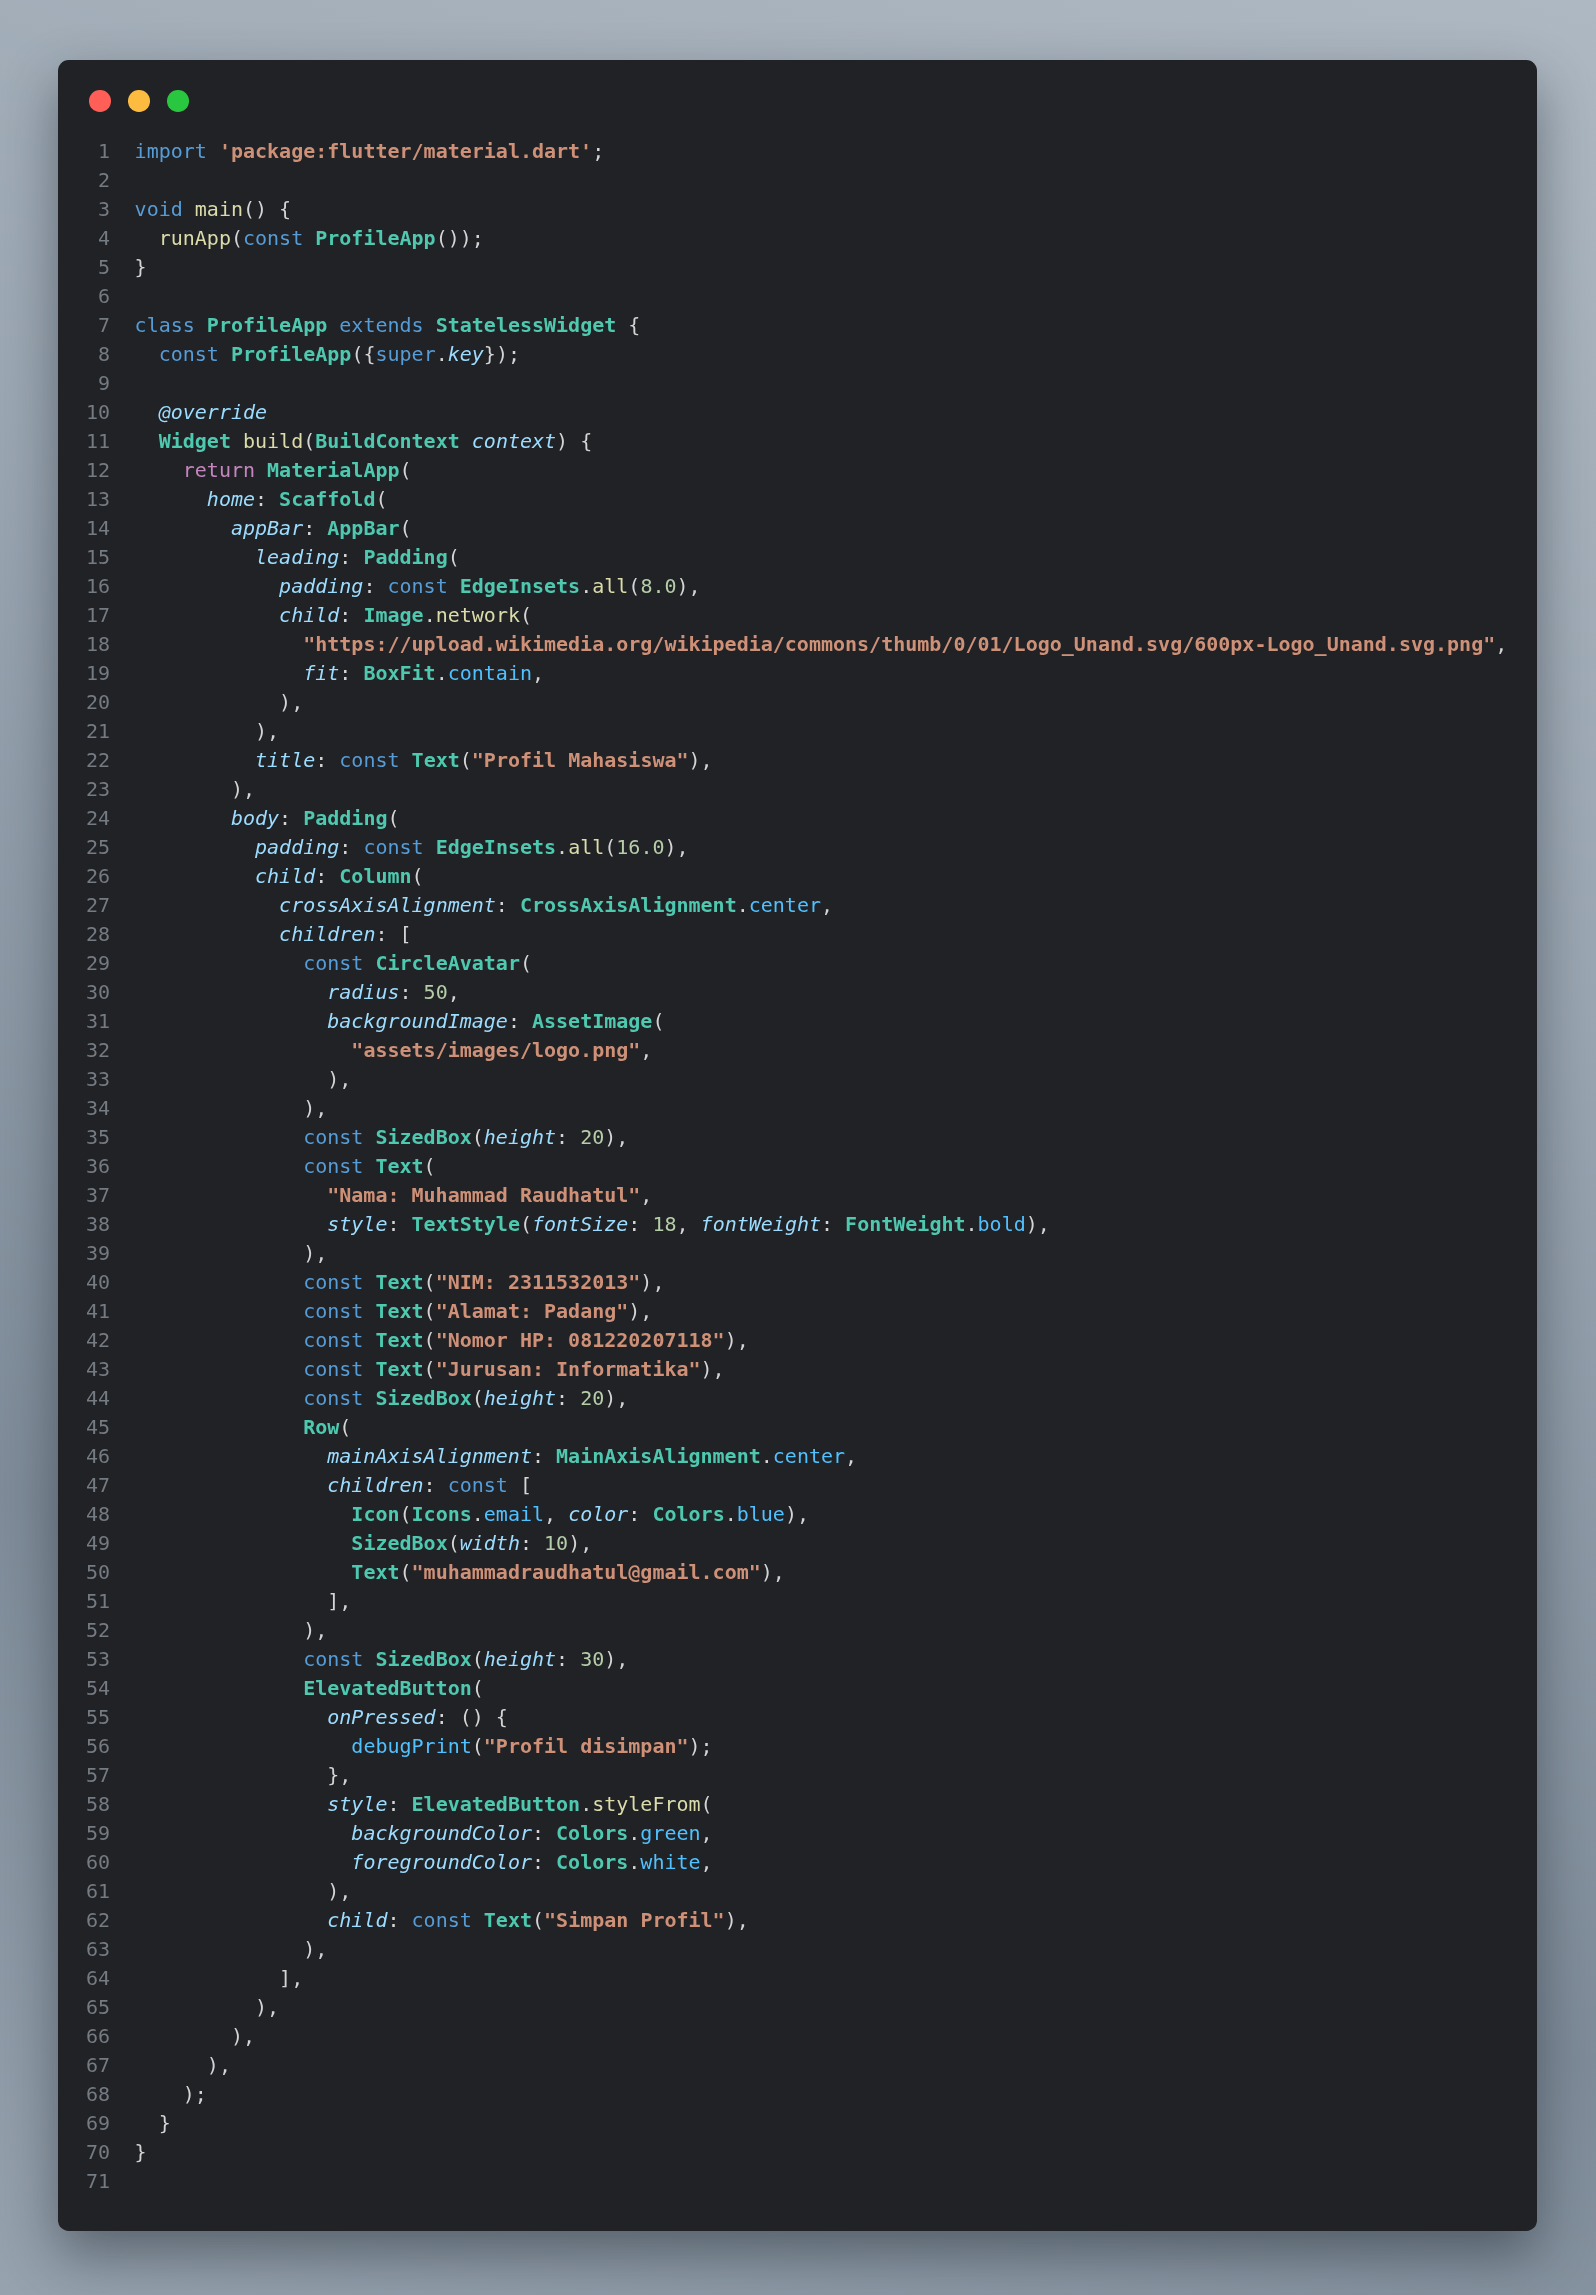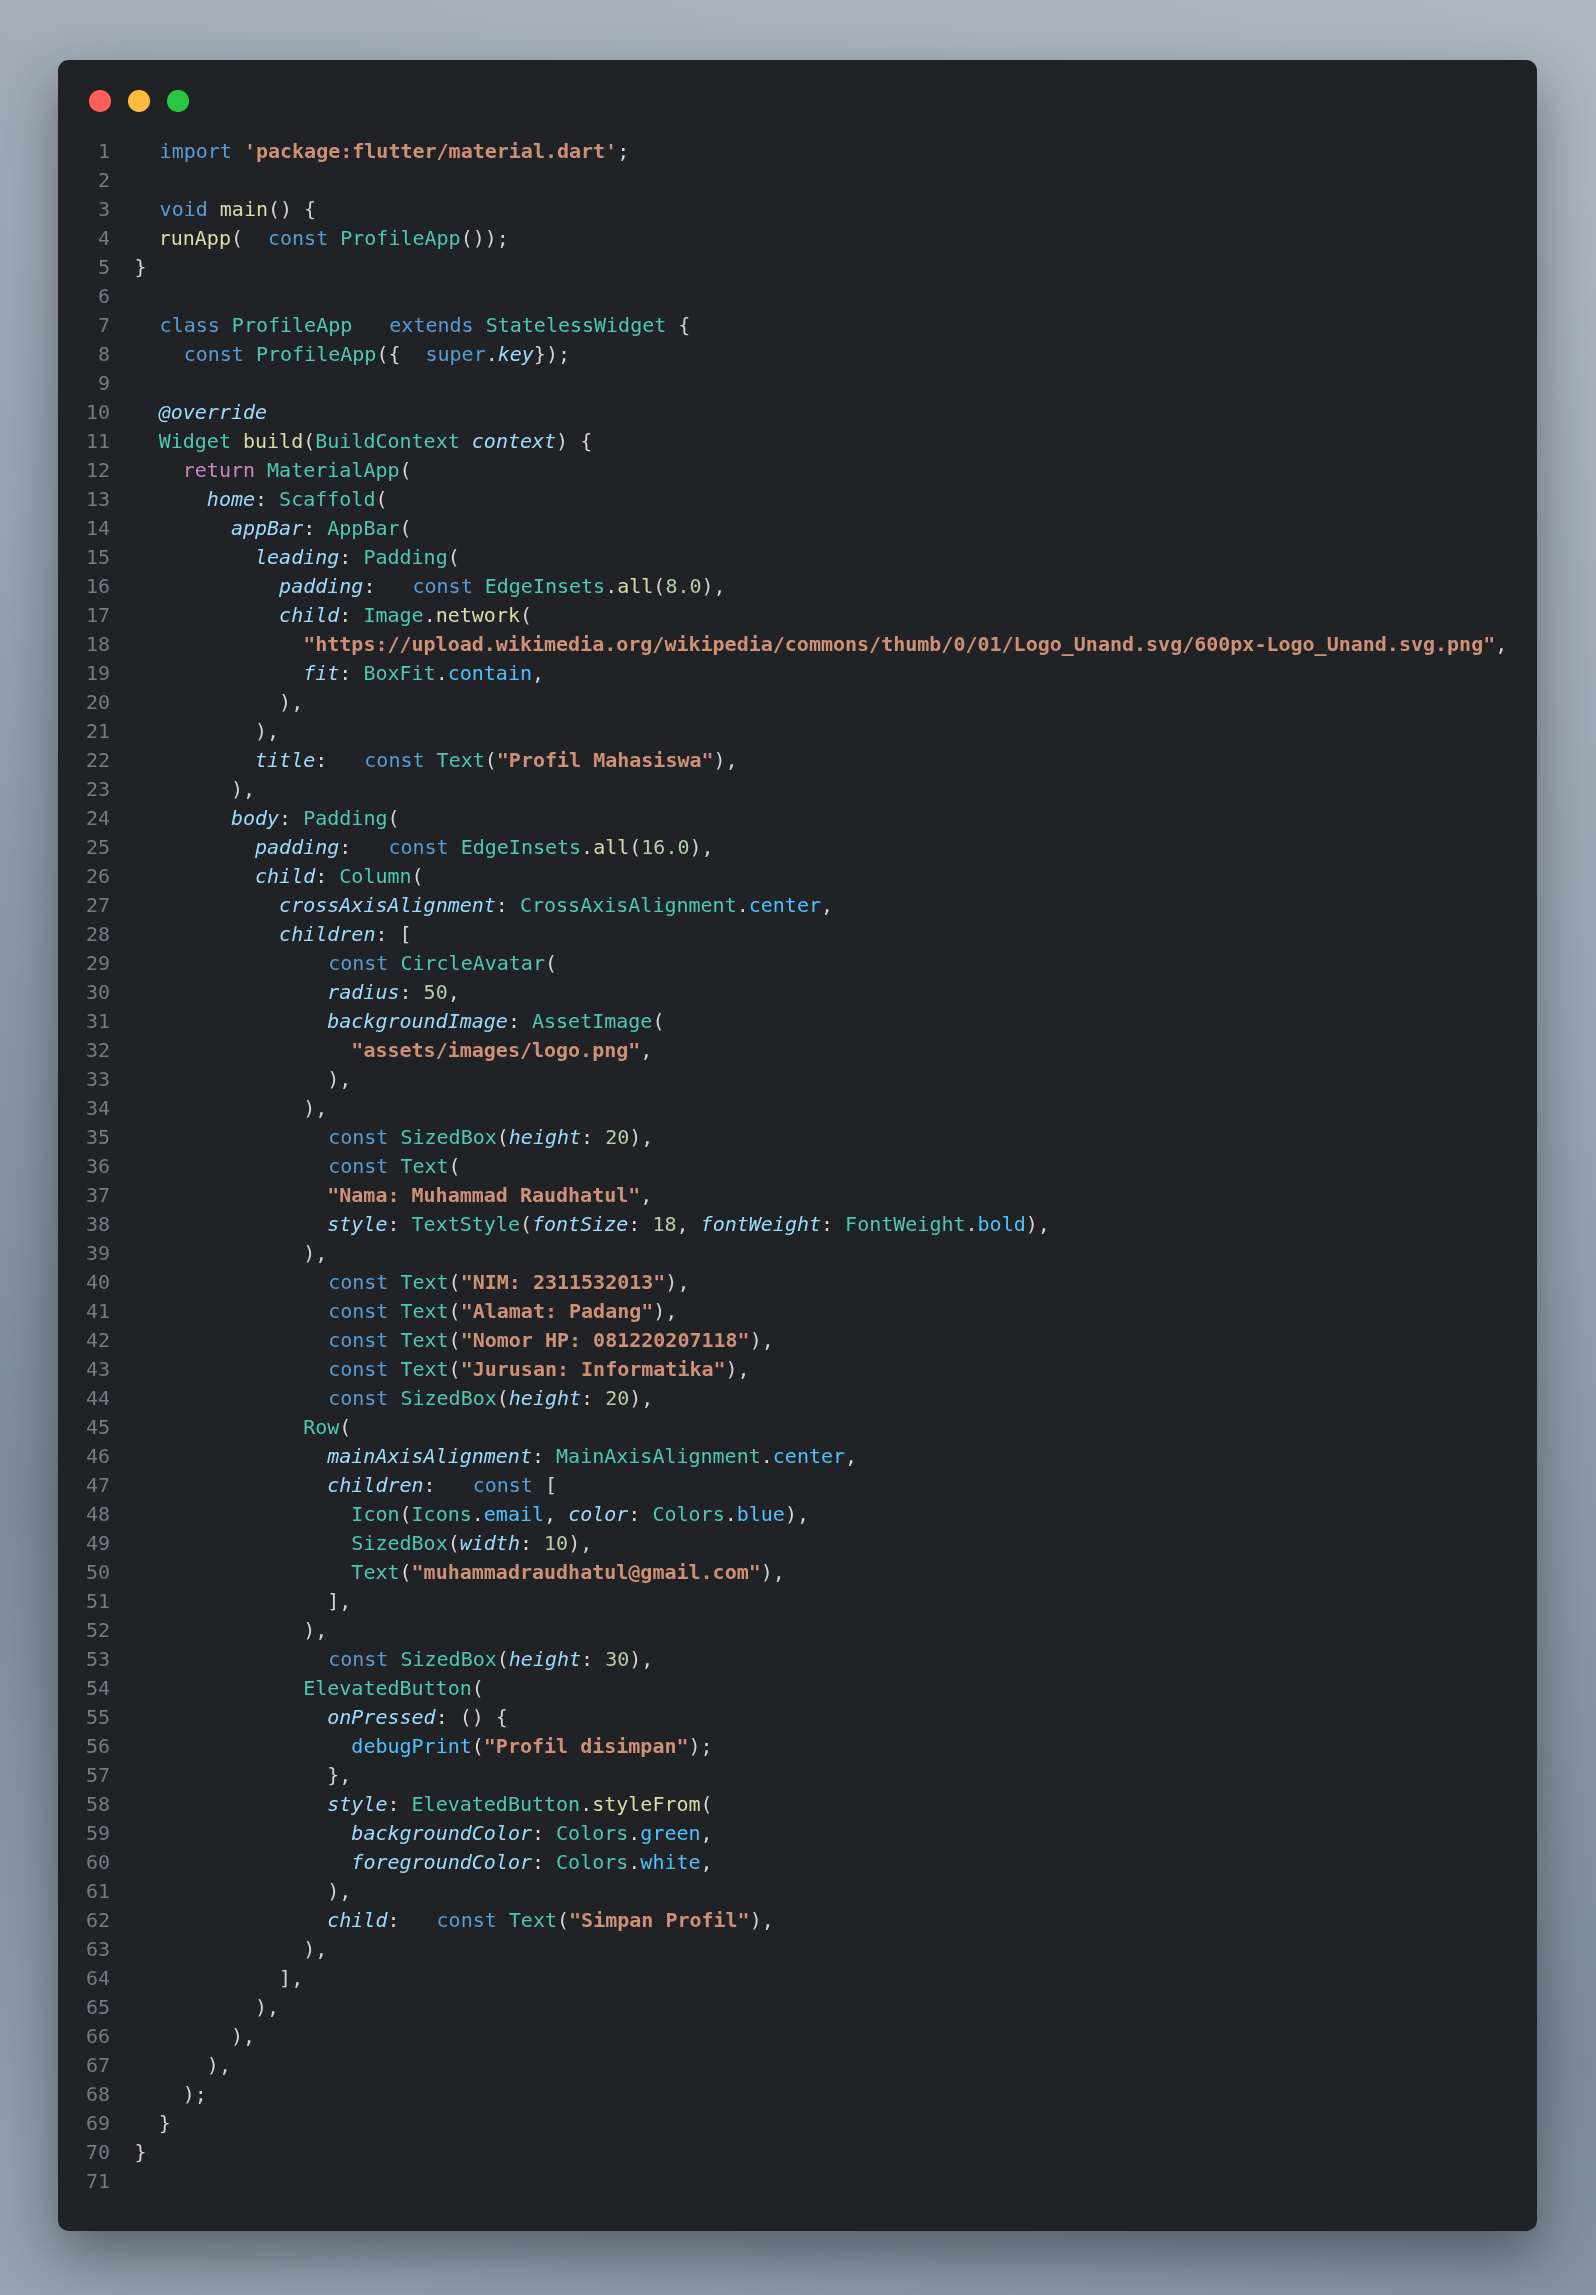--- a/index.html
+++ b/index.html
@@ -56,23 +56,23 @@
   }
   .line { display: flex; }
   .ln {
     flex: 0 0 52px;
     width: 52px;
     text-align: right;
     color: var(--linenum, #757b82);
     user-select: none;
   }
   .tks { padding-left: 24.6px; }
-  .tok-kw   { color: var(--kw,   #569CD6); margin-left: 25px; }
+  .tok-kw   { color: var(--kw,   #569CD6); }
   .tok-ctl  { color: var(--ctl,  #C586C0); }
-  .tok-typ  { color: var(--typ,  #4EC9B0); }
+  .tok-typ  { color: var(--typ,  #4EC9B0); font-weight: bold; }
   .tok-fn   { color: var(--fn,   #DCDCAA); }
   .tok-prop { color: var(--prop, #9CDCFE); font-style: italic; }
   .tok-mem  { color: var(--mem,  #4FC1FF); }
   .tok-str  { color: var(--str,  #CE9178); font-weight: bold; }
   .tok-num  { color: var(--num,  #B5CEA8); }
   .tok-pun  { color: var(--pun,  #D4D4D4); }
 </style>
 </head>
 <body>
 

